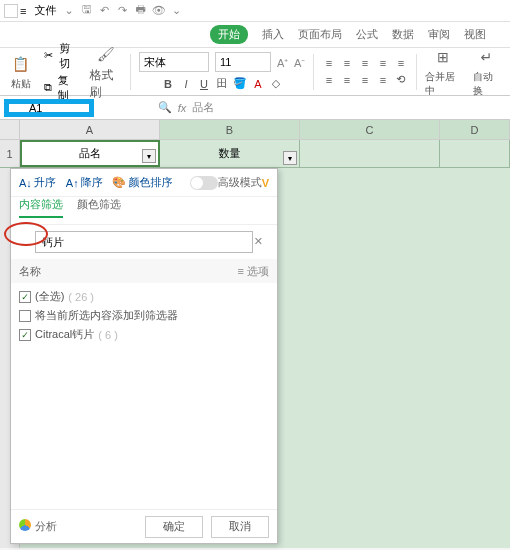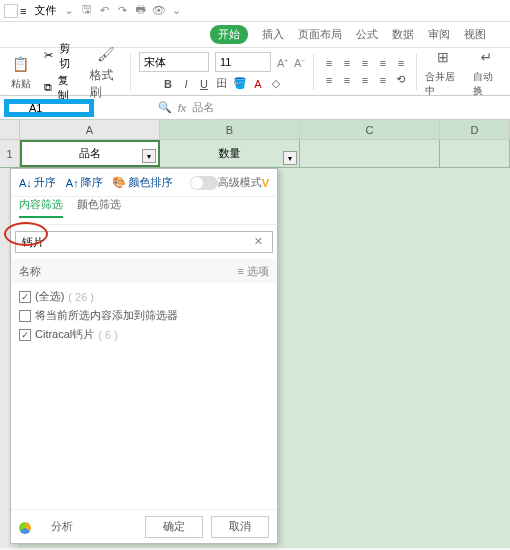--- a/index.html
+++ b/index.html
@@ -40,32 +40,32 @@
 .panel{position:absolute;left:10px;top:168px;width:268px;height:376px;background:#fff;border:1px solid #bbb;box-shadow:2px 2px 6px rgba(0,0,0,0.2);display:flex;flex-direction:column}
 .p-sort{height:28px;display:flex;align-items:center;gap:10px;padding:0 8px;border-bottom:1px solid #eee}
 .p-sort .s{display:flex;align-items:center;gap:2px;color:#004a95}
 .p-sort .adv{margin-left:auto;display:flex;align-items:center;color:#666}
 .toggle{width:28px;height:14px;background:#ddd;border-radius:7px;position:relative}
 .toggle:after{content:"";width:12px;height:12px;background:#fff;border-radius:50%;position:absolute;left:1px;top:1px}
 .p-tabs{height:28px;display:flex;align-items:flex-start;gap:14px;padding:0 8px;border-bottom:1px solid #eee}
 .p-tabs .pt{color:#666}
 .p-tabs .pt.active{color:#1aa552;border-bottom:2px solid #1aa552;padding-bottom:4px}
 .p-tabs .ptr{margin-left:auto;display:flex;gap:10px;color:#999}
-.p-search{padding:6px 4px;position:relative}
+.p-search{padding:6px 24px;position:relative}
 .p-search input{width:100%;height:22px;border:1px solid #bbb;padding:0 22px 0 6px}
 .p-search .clr{position:absolute;right:14px;top:10px;color:#888}
 .circle{position:absolute;left:4px;top:222px;width:44px;height:24px;border:2px solid #d03020;border-radius:50%;z-index:10;pointer-events:none}
 .p-hdr{height:24px;display:flex;align-items:center;padding:0 8px;background:#f7f7f7;color:#666}
 .p-hdr .opt{margin-left:auto;color:#888}
 .p-list{flex:1;padding:4px 8px;overflow:auto}
 .p-item{display:flex;align-items:center;gap:4px;padding:2px 0;color:#555}
 .p-item .cb{width:12px;height:12px;border:1px solid #888;display:flex;align-items:center;justify-content:center;font-size:9px;color:#1a6a1a}
 .p-item .cnt{color:#bbb}
 .p-foot{height:34px;display:flex;align-items:center;padding:0 8px;gap:8px;border-top:1px solid #eee}
-.p-foot .an{display:flex;align-items:flex-end;gap:20px;color:#666}
+.p-foot .an{display:flex;align-items:flex-start;gap:4px;color:#666}
 .p-foot .pie{width:12px;height:12px;border-radius:50%;background:conic-gradient(#f5a623 0 120deg,#4a90e2 120deg 240deg,#7ed321 240deg 360deg)}
 .p-foot button{margin-left:auto;width:58px;height:22px;border:1px solid #ccc;background:#fff;color:#555}
 .p-foot button+button{margin-left:0}
 .orange-v{color:#f5a623;font-weight:bold}
 </style>
 </head>
 <body>
 
 <div class="menubar">
   <span class="logo"></span>

